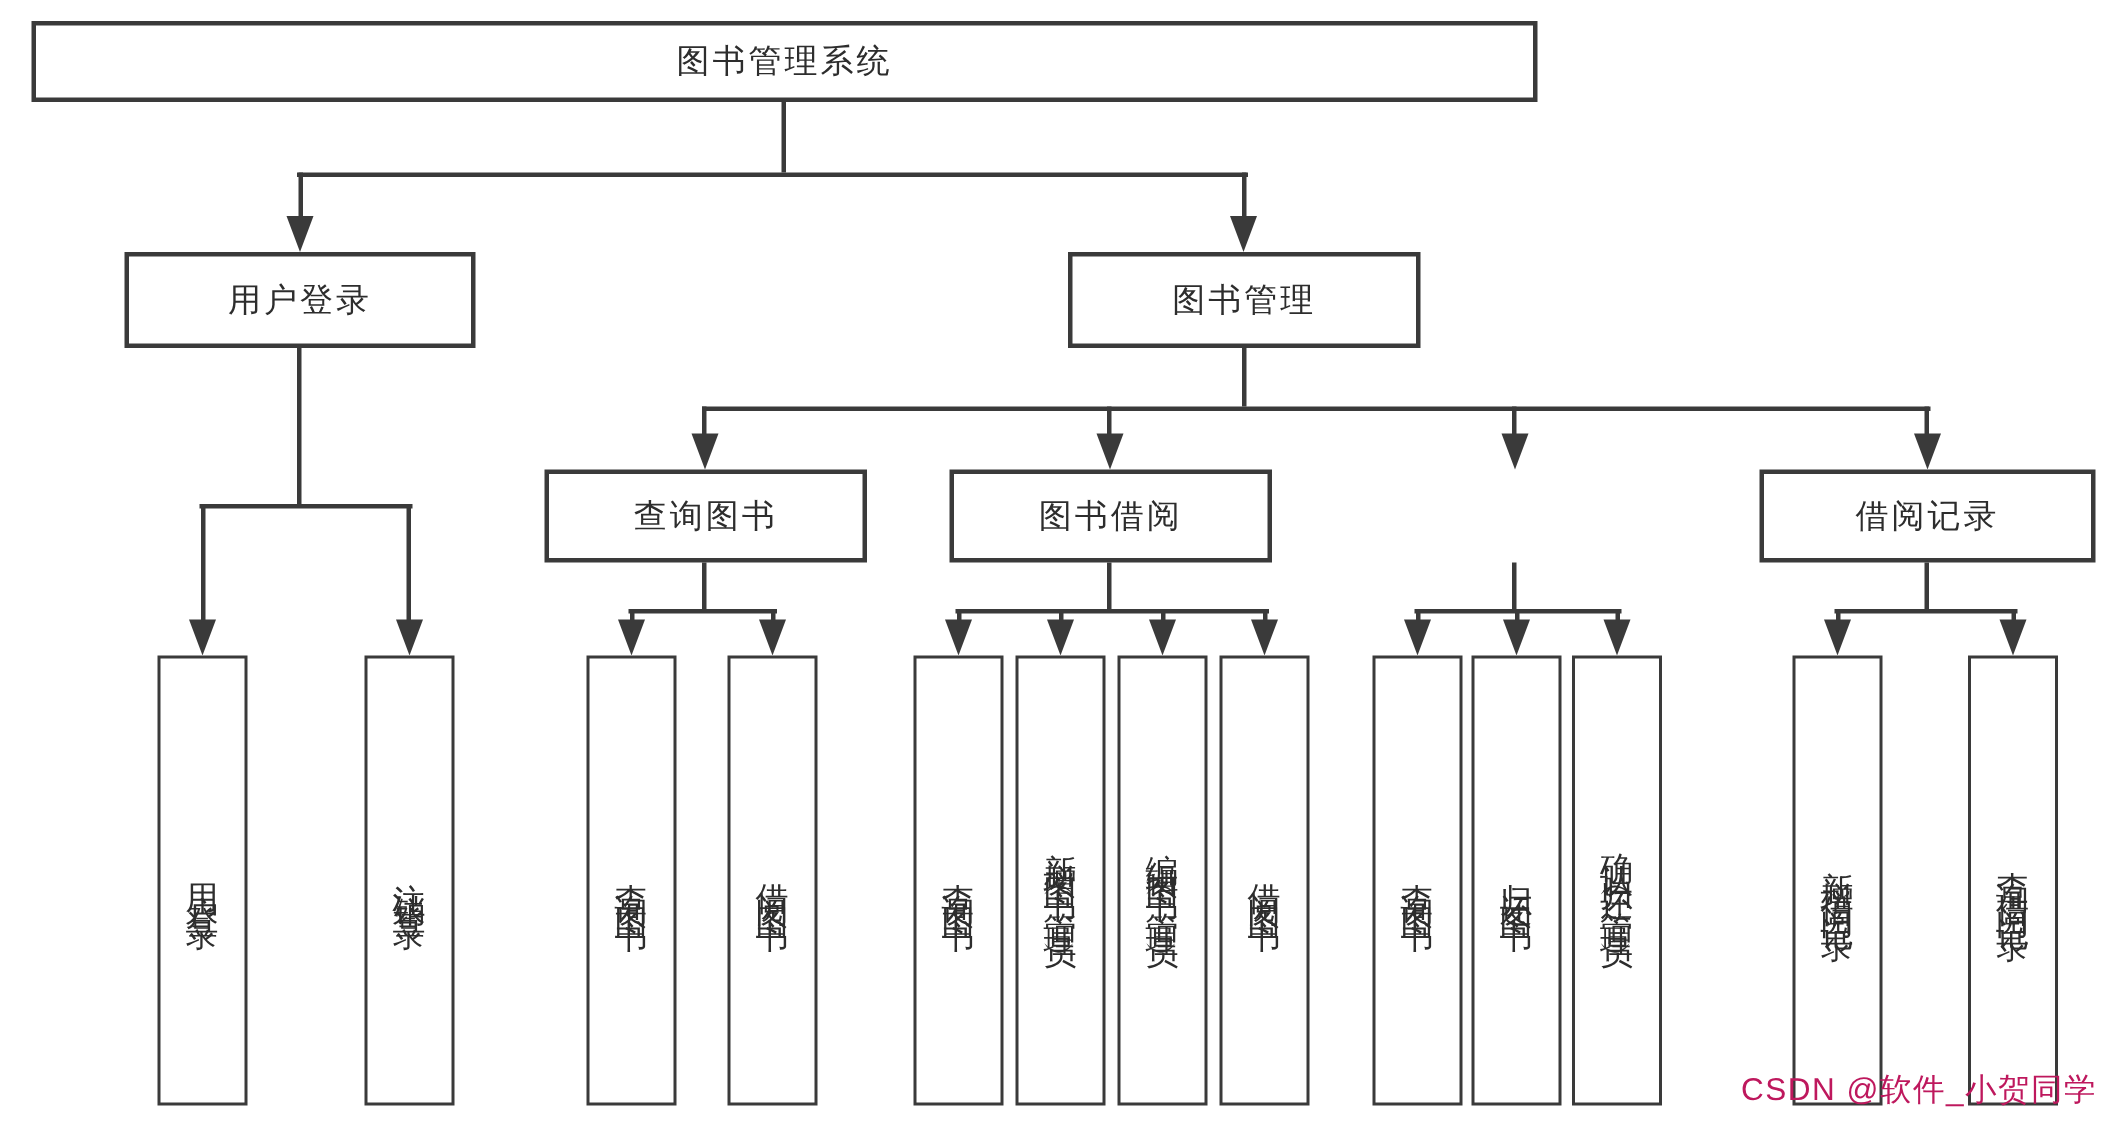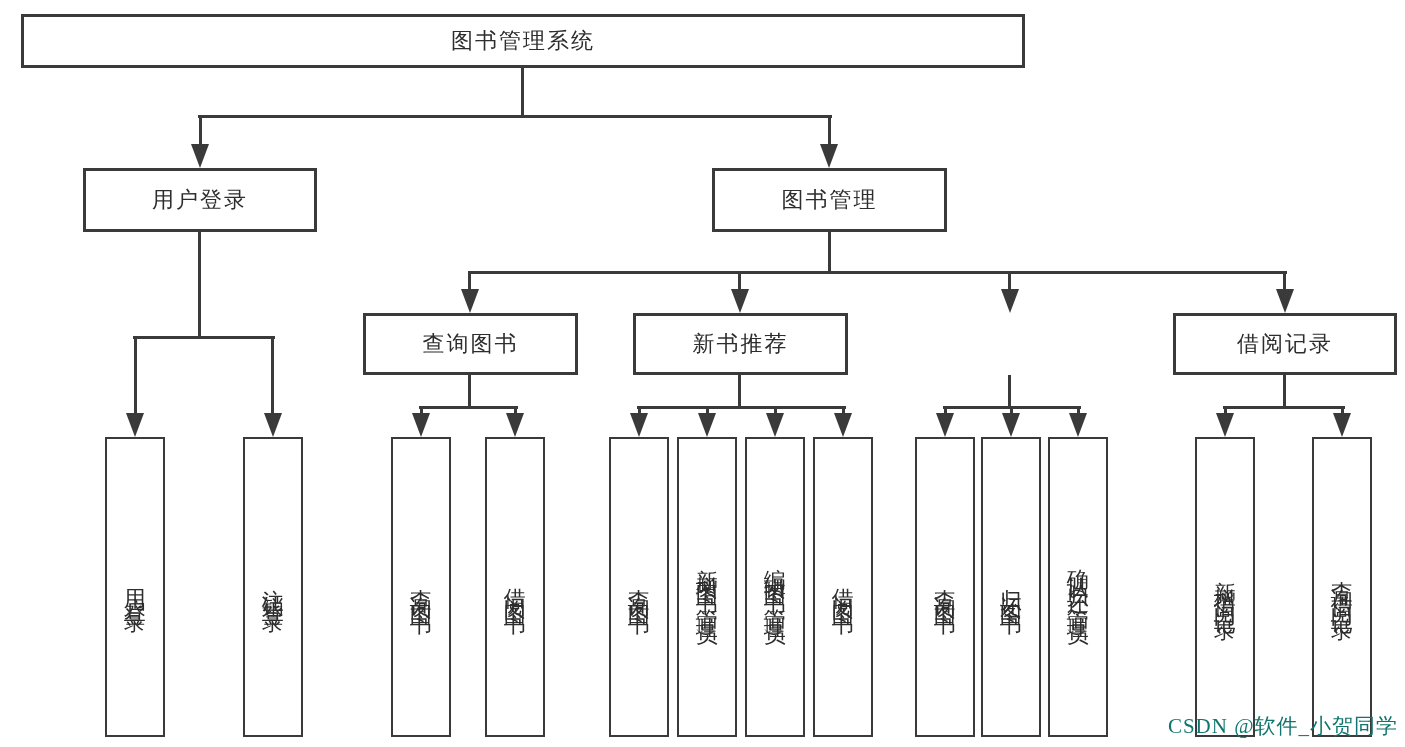--- a/index.html
+++ b/index.html
@@ -2,21 +2,21 @@
 <html><head>
 <meta charset="utf-8">
 <style>
   * { margin:0; padding:0; box-sizing:border-box; }
   html,body { background:#ffffff; }
   #canvas {
     position:relative;
     width:1405px; height:747px;
     background:#ffffff;
     overflow:hidden;
-    font-family:Liberation Serif, serif;
+    font-family:Liberation Sans, sans-serif;
   }
   .hbox {
     position:absolute;
     border:3px solid #3a3a3a;
     background:#ffffff;
     display:flex; align-items:center; justify-content:center;
     font-size:22px; letter-spacing:2px; color:#2d2d2d;
     white-space:nowrap;
   }
   .leaf {
@@ -36,21 +36,21 @@
   .hline { position:absolute; height:3px; background:#3a3a3a; }
   .ahead {
     position:absolute; width:0; height:0;
     border-left:9px solid transparent;
     border-right:9px solid transparent;
     border-top:24px solid #3a3a3a;
   }
   .watermark {
     position:absolute; top:712px; right:7px;
     font-size:21px; letter-spacing:1px;
-    color:#0f766e;
+    color:#be185d;
   }
 </style>
 </head>
 <body>
 
 <div id="canvas">
 
   <div class="hbox" style="left:21px;top:14px;width:1004px;height:54px">
     <span>图书管理系统</span>
   </div>
@@ -84,21 +84,21 @@
   <div class="ahead" style="left:731px;top:289px"></div>
   <div class="vline" style="left:1008px;top:271px;height:20px"></div>
   <div class="ahead" style="left:1001px;top:289px"></div>
   <div class="vline" style="left:1283px;top:271px;height:20px"></div>
   <div class="ahead" style="left:1276px;top:289px"></div>
 
   <div class="hbox" style="left:363px;top:313px;width:215px;height:62px">
     <span>查询图书</span>
   </div>
   <div class="hbox" style="left:633px;top:313px;width:215px;height:62px">
-    <span>新书推荐</span>
+    <span>图书借阅</span>
   </div>
   <div class="hbox" style="left:1173px;top:313px;width:224px;height:62px">
     <span>借阅记录</span>
   </div>
 
   <div class="vline" style="left:468px;top:375px;height:31px"></div>
   <div class="hline" style="left:419px;top:406px;width:99px"></div>
   <div class="vline" style="left:420px;top:406px;height:9px"></div>
   <div class="ahead" style="left:412px;top:413px"></div>
   <div class="vline" style="left:514px;top:406px;height:9px"></div>

